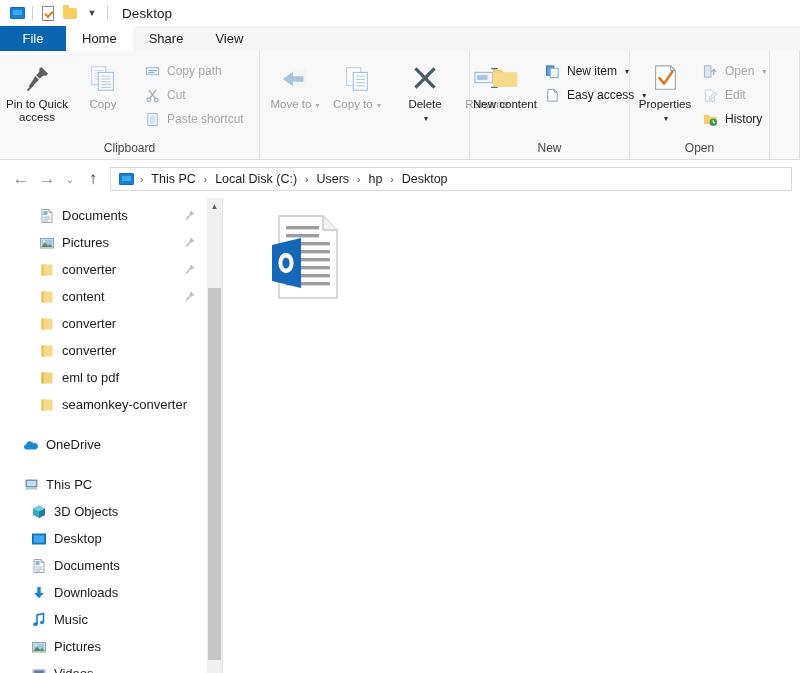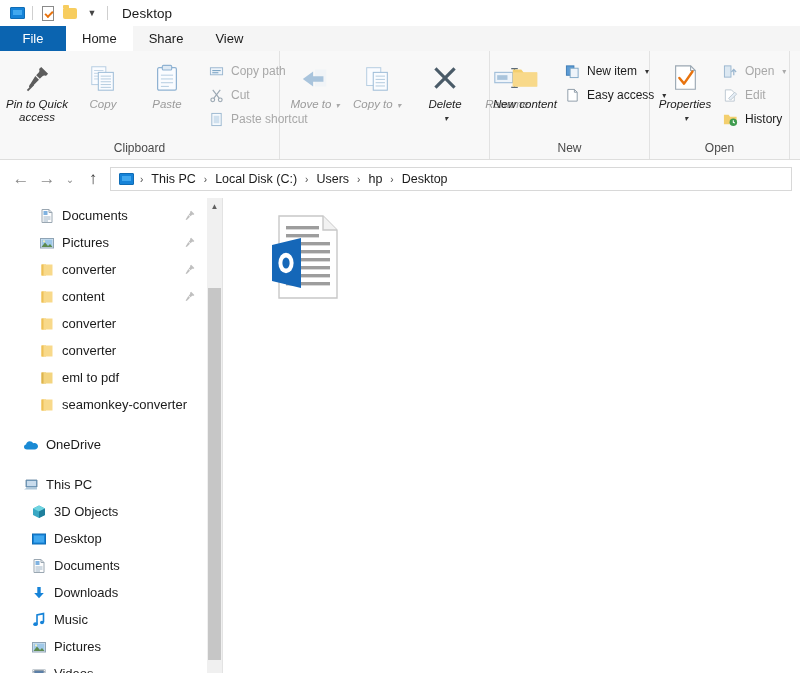--- a/index.html
+++ b/index.html
@@ -76,21 +76,21 @@
     display:flex; flex-direction:column; position:relative;
     border-right:1px solid #e2e2e2;
   }
   .rgroup-body { flex:1; display:flex; align-items:flex-start; padding-top:6px; }
   .rgroup-label {
     height:22px; line-height:22px; text-align:center;
     font-size:12px; color:#4a4a4a;
   }
   .bigbtn {
     display:flex; flex-direction:column; align-items:center;
-    width:62px; padding-top:4px; cursor:default;font-style:italic;
+    width:62px; padding-top:4px; cursor:default;
   }
   .bigbtn .bico { height:34px; display:flex; align-items:center; justify-content:center; }
   .bigbtn .blab {
     font-size:11.5px; color:#1c1c1c; text-align:center; line-height:13px;
     margin-top:3px; width:68px;
   }
   .bigbtn.dim .blab { color:#9b9b9b; }
   .smallcol { display:flex; flex-direction:column; padding-top:3px; gap:2px; }
   .smallbtn { display:flex; align-items:center; gap:6px; height:22px; padding:0 4px; cursor:default; }
   .smallbtn .slab { font-size:12px; color:#1c1c1c; white-space:nowrap; }
@@ -228,35 +228,20 @@
                 <line x1="13.5" y1="17" x2="24.5" y2="17"></line>
               <line x1="13.5" y1="20" x2="24.5" y2="20"></line>
                 <line x1="13.5" y1="23" x2="24.5" y2="23"></line>
               <line x1="13.5" y1="26" x2="24.5" y2="26"></line>
             </g>
           </svg>
         </div>
         <div class="blab">Copy</div>
       </div>
 
-      <div class="bigbtn dim" style="margin-left:2px;">
-        <div class="bico">
-          <svg width="30" height="30" viewBox="0 0 32 32">
-            <rect x="6" y="5" width="20" height="24" rx="1.5" fill="#fafcff" stroke="#8fb2d2" stroke-width="1.3"></rect>
-            <rect x="11" y="2.5" width="10" height="5" rx="1.2" fill="#dfeaf4" stroke="#8fb2d2" stroke-width="1.2"></rect>
-            <g stroke="#bcd2e4" stroke-width="1.2">
-              <line x1="9.5" y1="13" x2="22.5" y2="13"></line>
-                <line x1="9.5" y1="17" x2="22.5" y2="17"></line>
-              <line x1="9.5" y1="21" x2="22.5" y2="21"></line>
-                <line x1="9.5" y1="25" x2="18" y2="25"></line>
-            </g>
-          </svg>
-        </div>
-        <div class="blab">Paste</div>
-      </div>
 
       <div class="smallcol" style="margin-left:6px;">
         <div class="smallbtn dim">
           <span class="sico">
             <svg width="15" height="15" viewBox="0 0 16 16">
               <rect x="1.5" y="4" width="13" height="7.5" fill="#eef4fa" stroke="#9ab6cf" stroke-width="1"></rect>
               <g stroke="#7fa7c6" stroke-width="1.2">
                 <line x1="3.5" y1="7" x2="12.5" y2="7"></line>
                   <line x1="3.5" y1="9.3" x2="10" y2="9.3"></line>
               </g>

